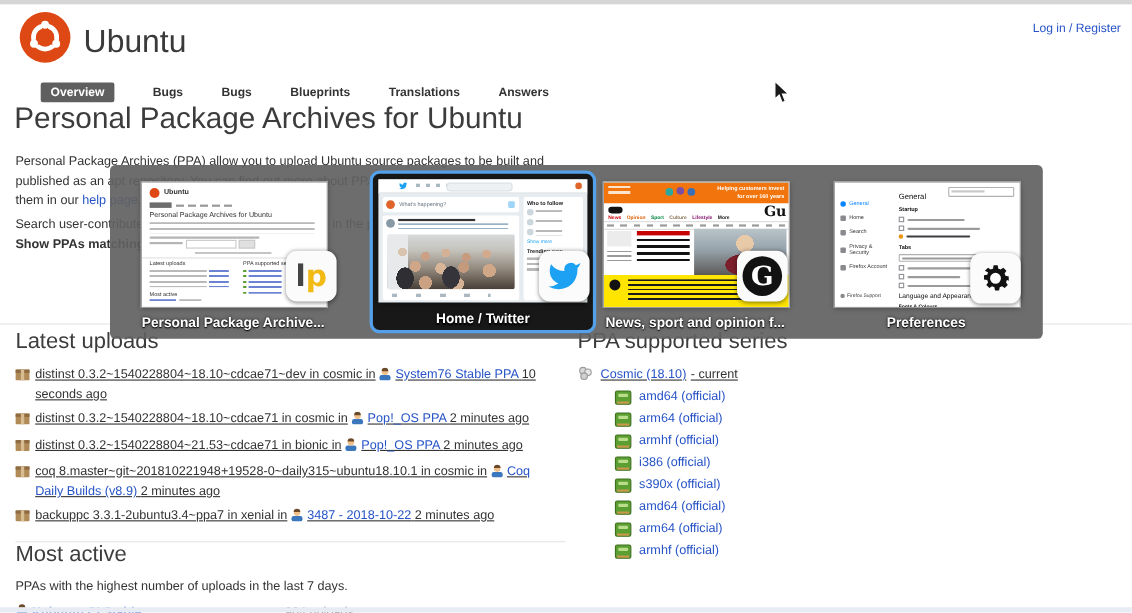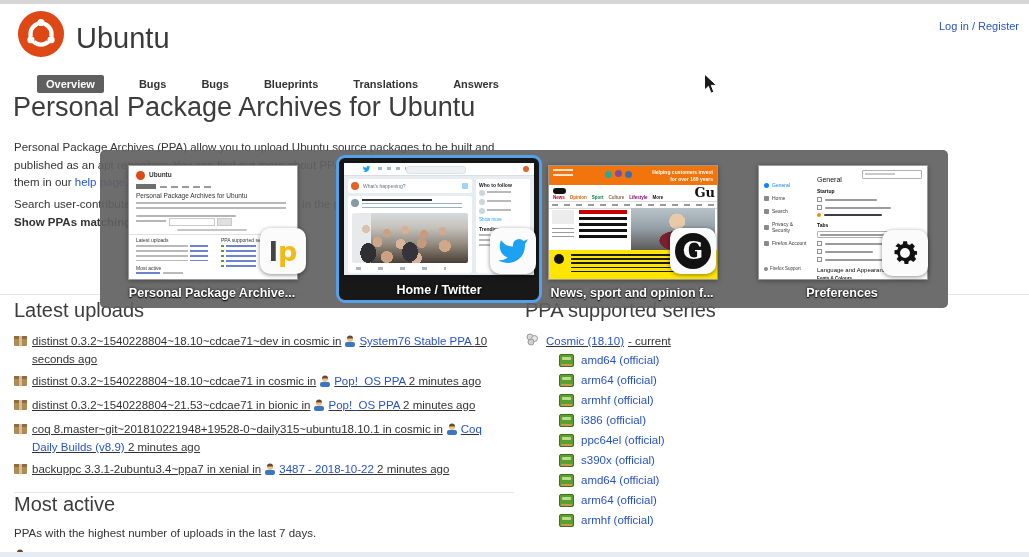--- a/index.html
+++ b/index.html
@@ -290,24 +290,20 @@
     <div class="arch-row">
         <span class="arch-ic"></span>
         <span class="lnk">armhf (official)</span>
       </div>
     <div class="arch-row">
         <span class="arch-ic"></span>
         <span class="lnk">i386 (official)</span>
       </div>
     <div class="arch-row">
         <span class="arch-ic"></span>
-        <span class="lnk">ppc64el (official)</span>
-      </div>
-    <div class="arch-row">
-        <span class="arch-ic"></span>
         <span class="lnk">s390x (official)</span>
       </div>
 
     <div class="arch-row">
         <span class="arch-ic"></span>
         <span class="lnk">amd64 (official)</span>
       </div>
     <div class="arch-row">
         <span class="arch-ic"></span>
         <span class="lnk">arm64 (official)</span>

